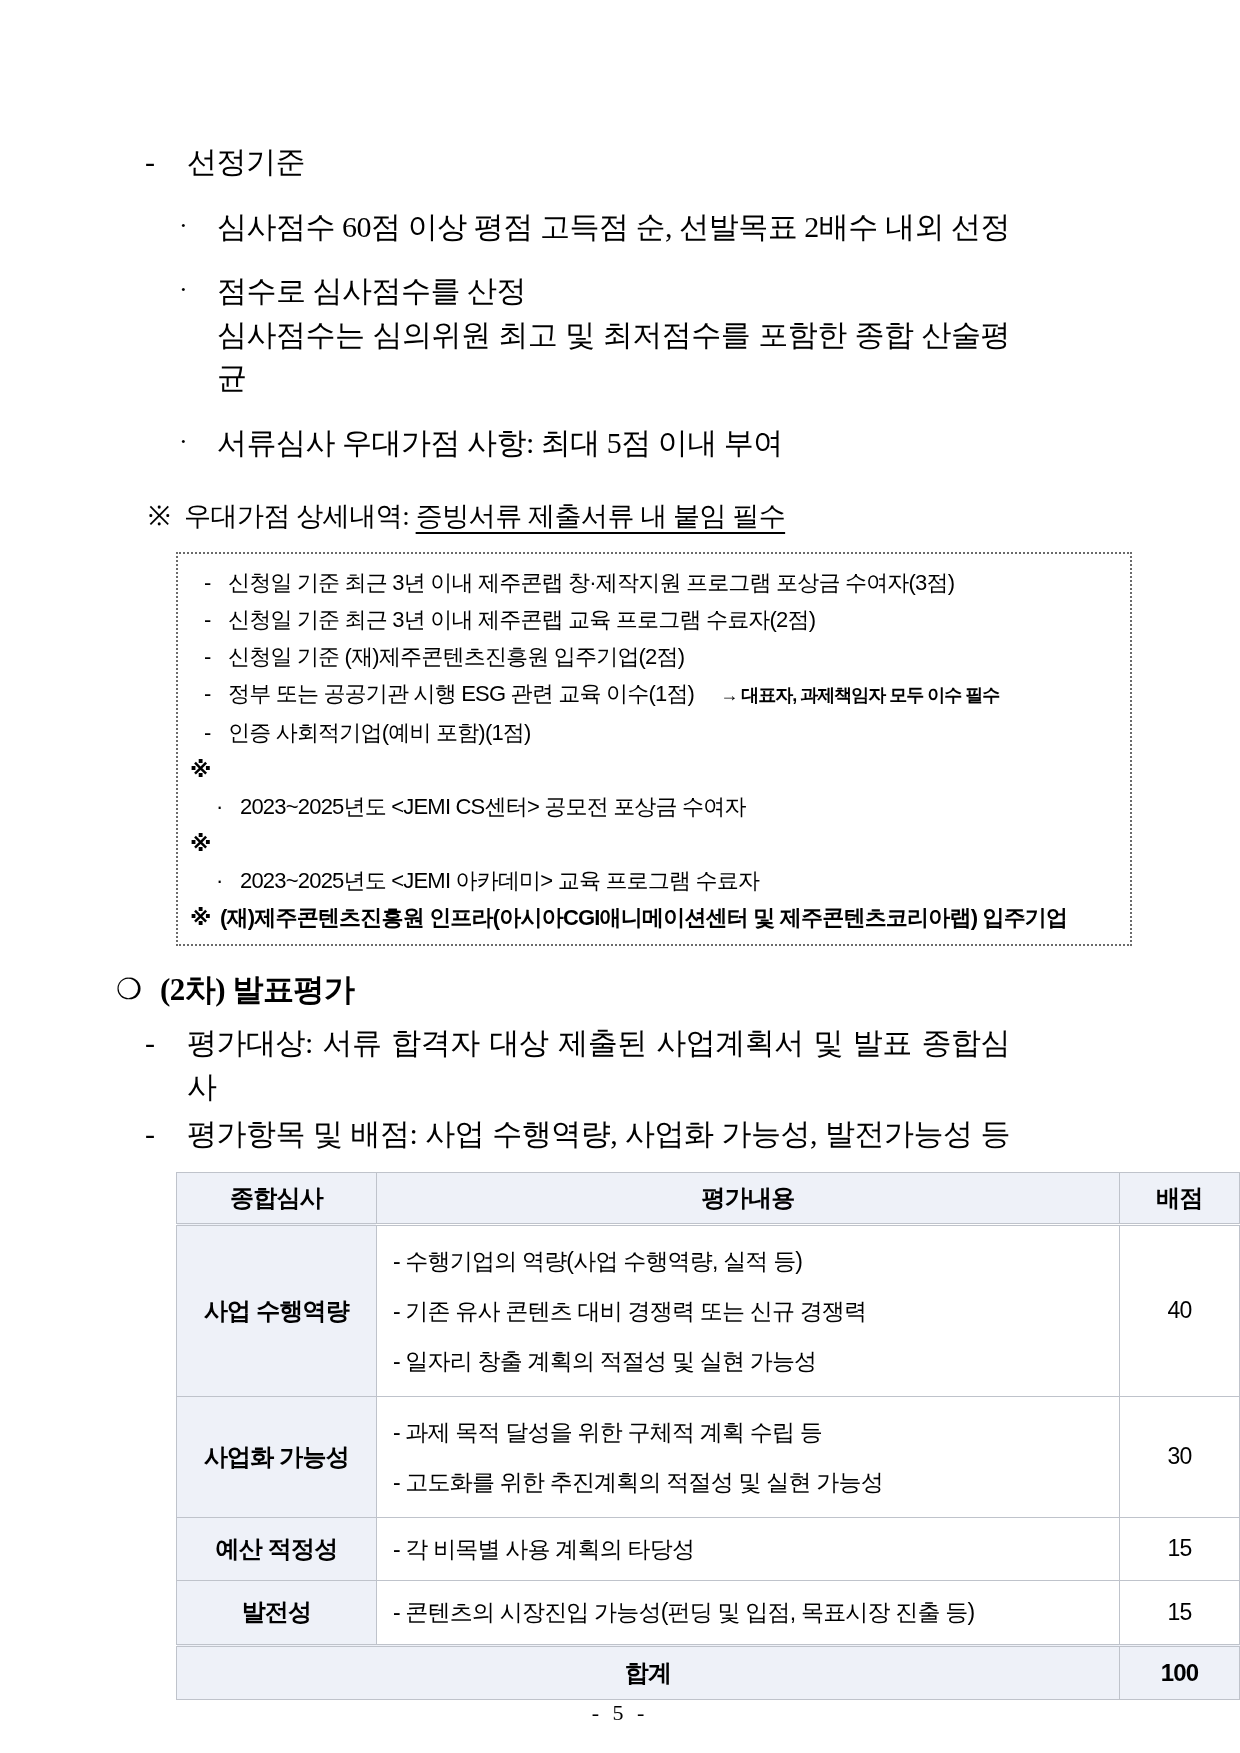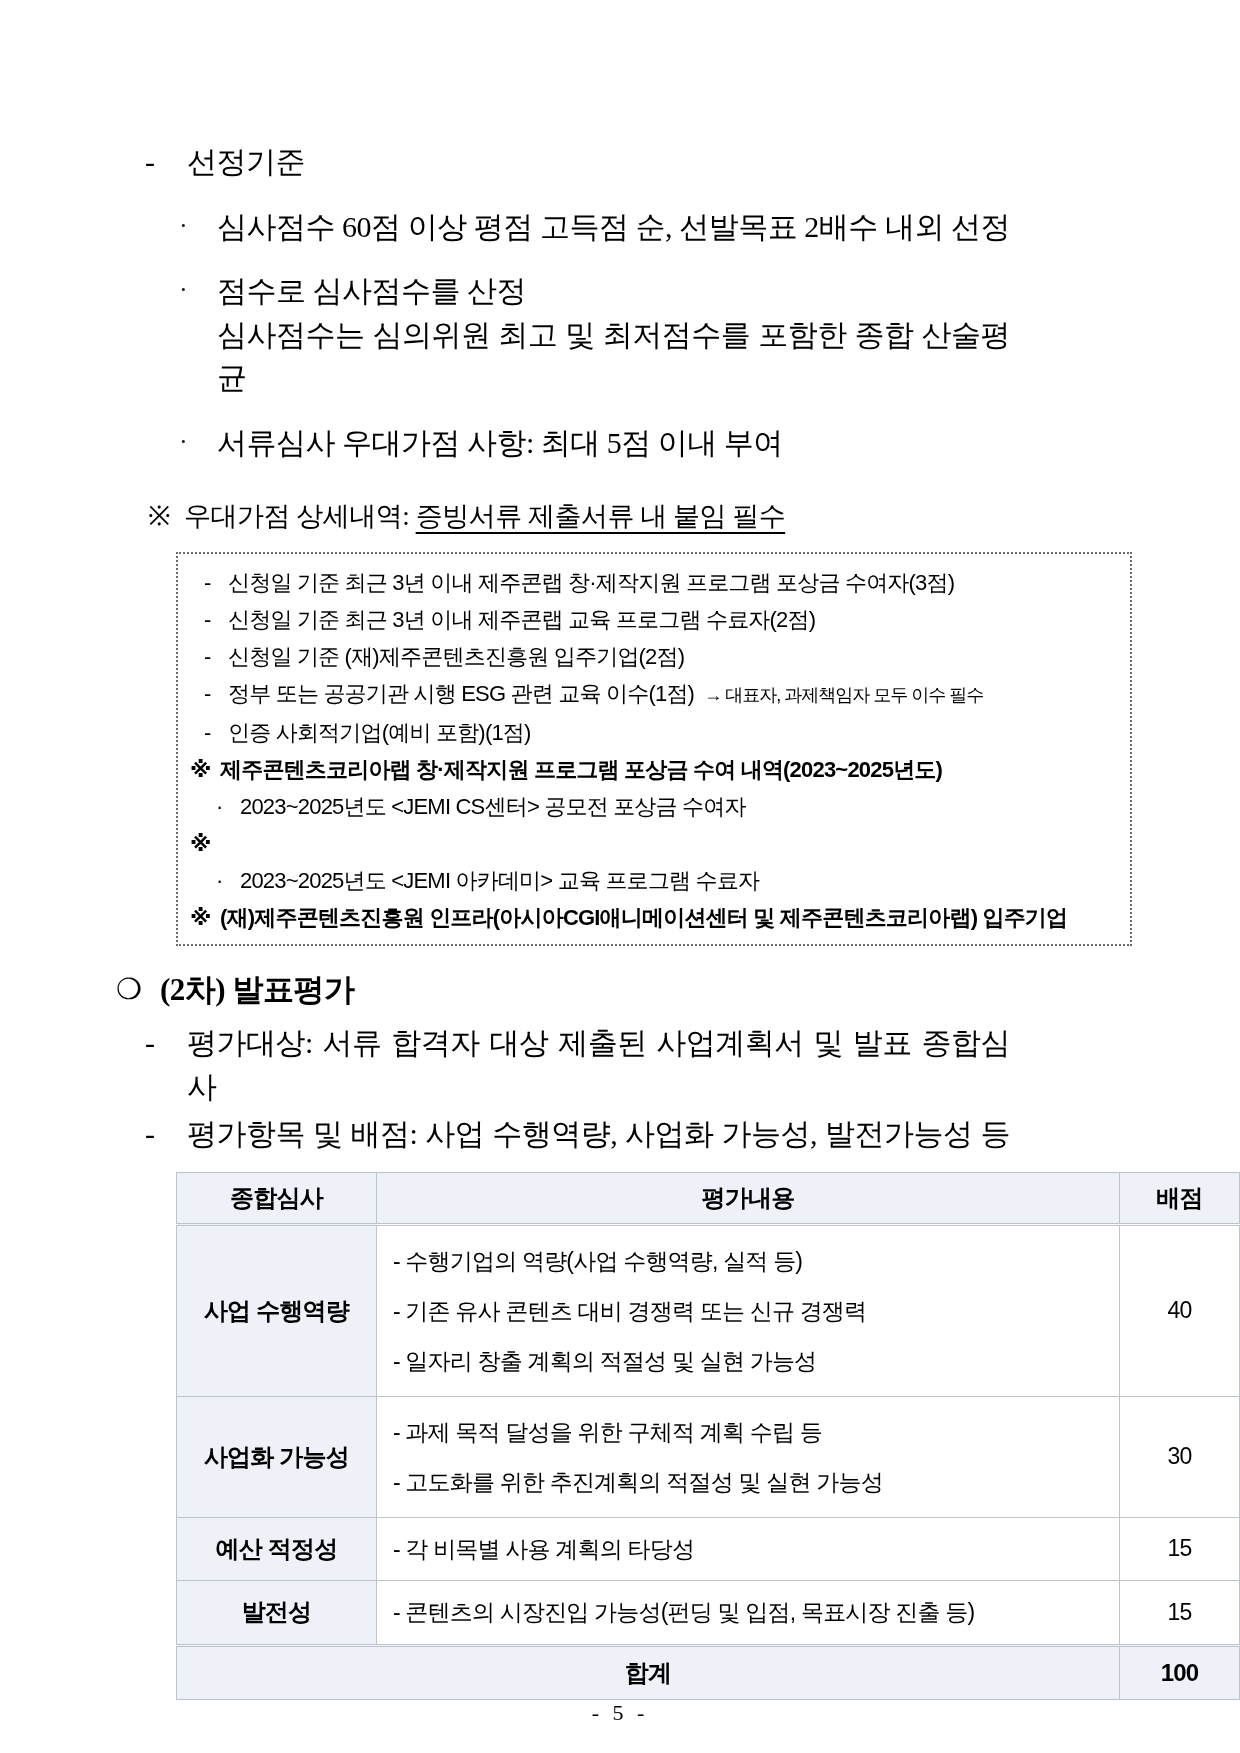--- a/index.html
+++ b/index.html
@@ -32,21 +32,21 @@
     padding:10px 14px 8px 12px;
     font-family:"Liberation Sans","DejaVu Sans",sans-serif;
     font-size:22px;letter-spacing:-0.8px;
   }
   .brow{display:flex;align-items:baseline;line-height:37px;}
   .brow .mk{flex:0 0 24px;text-align:left;}
   .brow.l1{padding-left:14px;}
   .brow.sub{padding-left:26px;font-weight:400;}
   .brow.star{padding-left:0;font-weight:700;}
   .brow.star .mk{flex:0 0 30px;}
-  .brow .sfx{font-size:18px;font-weight:400;margin-left:10px;letter-spacing:-1px;white-space:nowrap;}
+  .brow .sfx{font-size:18px;font-weight:700;margin-left:26px;letter-spacing:-1px;white-space:nowrap;}
 
   
   .h2row{display:flex;align-items:flex-start;margin:22px 0 0 116px;font-size:31px;font-weight:700;line-height:1.4;letter-spacing:-0.5px;}
   .h2row .mk{flex:0 0 44px;font-weight:400;font-size:29px;padding-top:1px;}
   .sub-note{
     margin:2px 0 6px 182px;
     font-family:"Liberation Sans","DejaVu Sans",sans-serif;
     font-size:24px;line-height:1.6;letter-spacing:-0.8px;
   }
 
@@ -128,21 +128,20 @@
       <span class="mk">-</span>
       <span>정부 또는 공공기관 시행 ESG 관련 교육 이수(1점)</span>
       <span class="sfx">→ 대표자, 과제책임자 모두 이수 필수</span>
     </div>
     <div class="brow l1">
       <span class="mk">-</span>
       <span>인증 사회적기업(예비 포함)(1점)</span>
     </div>
     <div class="brow star">
       <span class="mk">※</span>
-      <span>제주콘텐츠코리아랩 창·제작지원 프로그램 포상금 수여 내역(2023~2025년도)</span>
     </div>
     <div class="brow sub">
       <span class="mk">·</span>
       <span>2023~2025년도 &lt;JEMI CS센터&gt; 공모전 포상금 수여자</span>
     </div>
     <div class="brow star">
       <span class="mk">※</span>
     </div>
     <div class="brow sub">
       <span class="mk">·</span>

